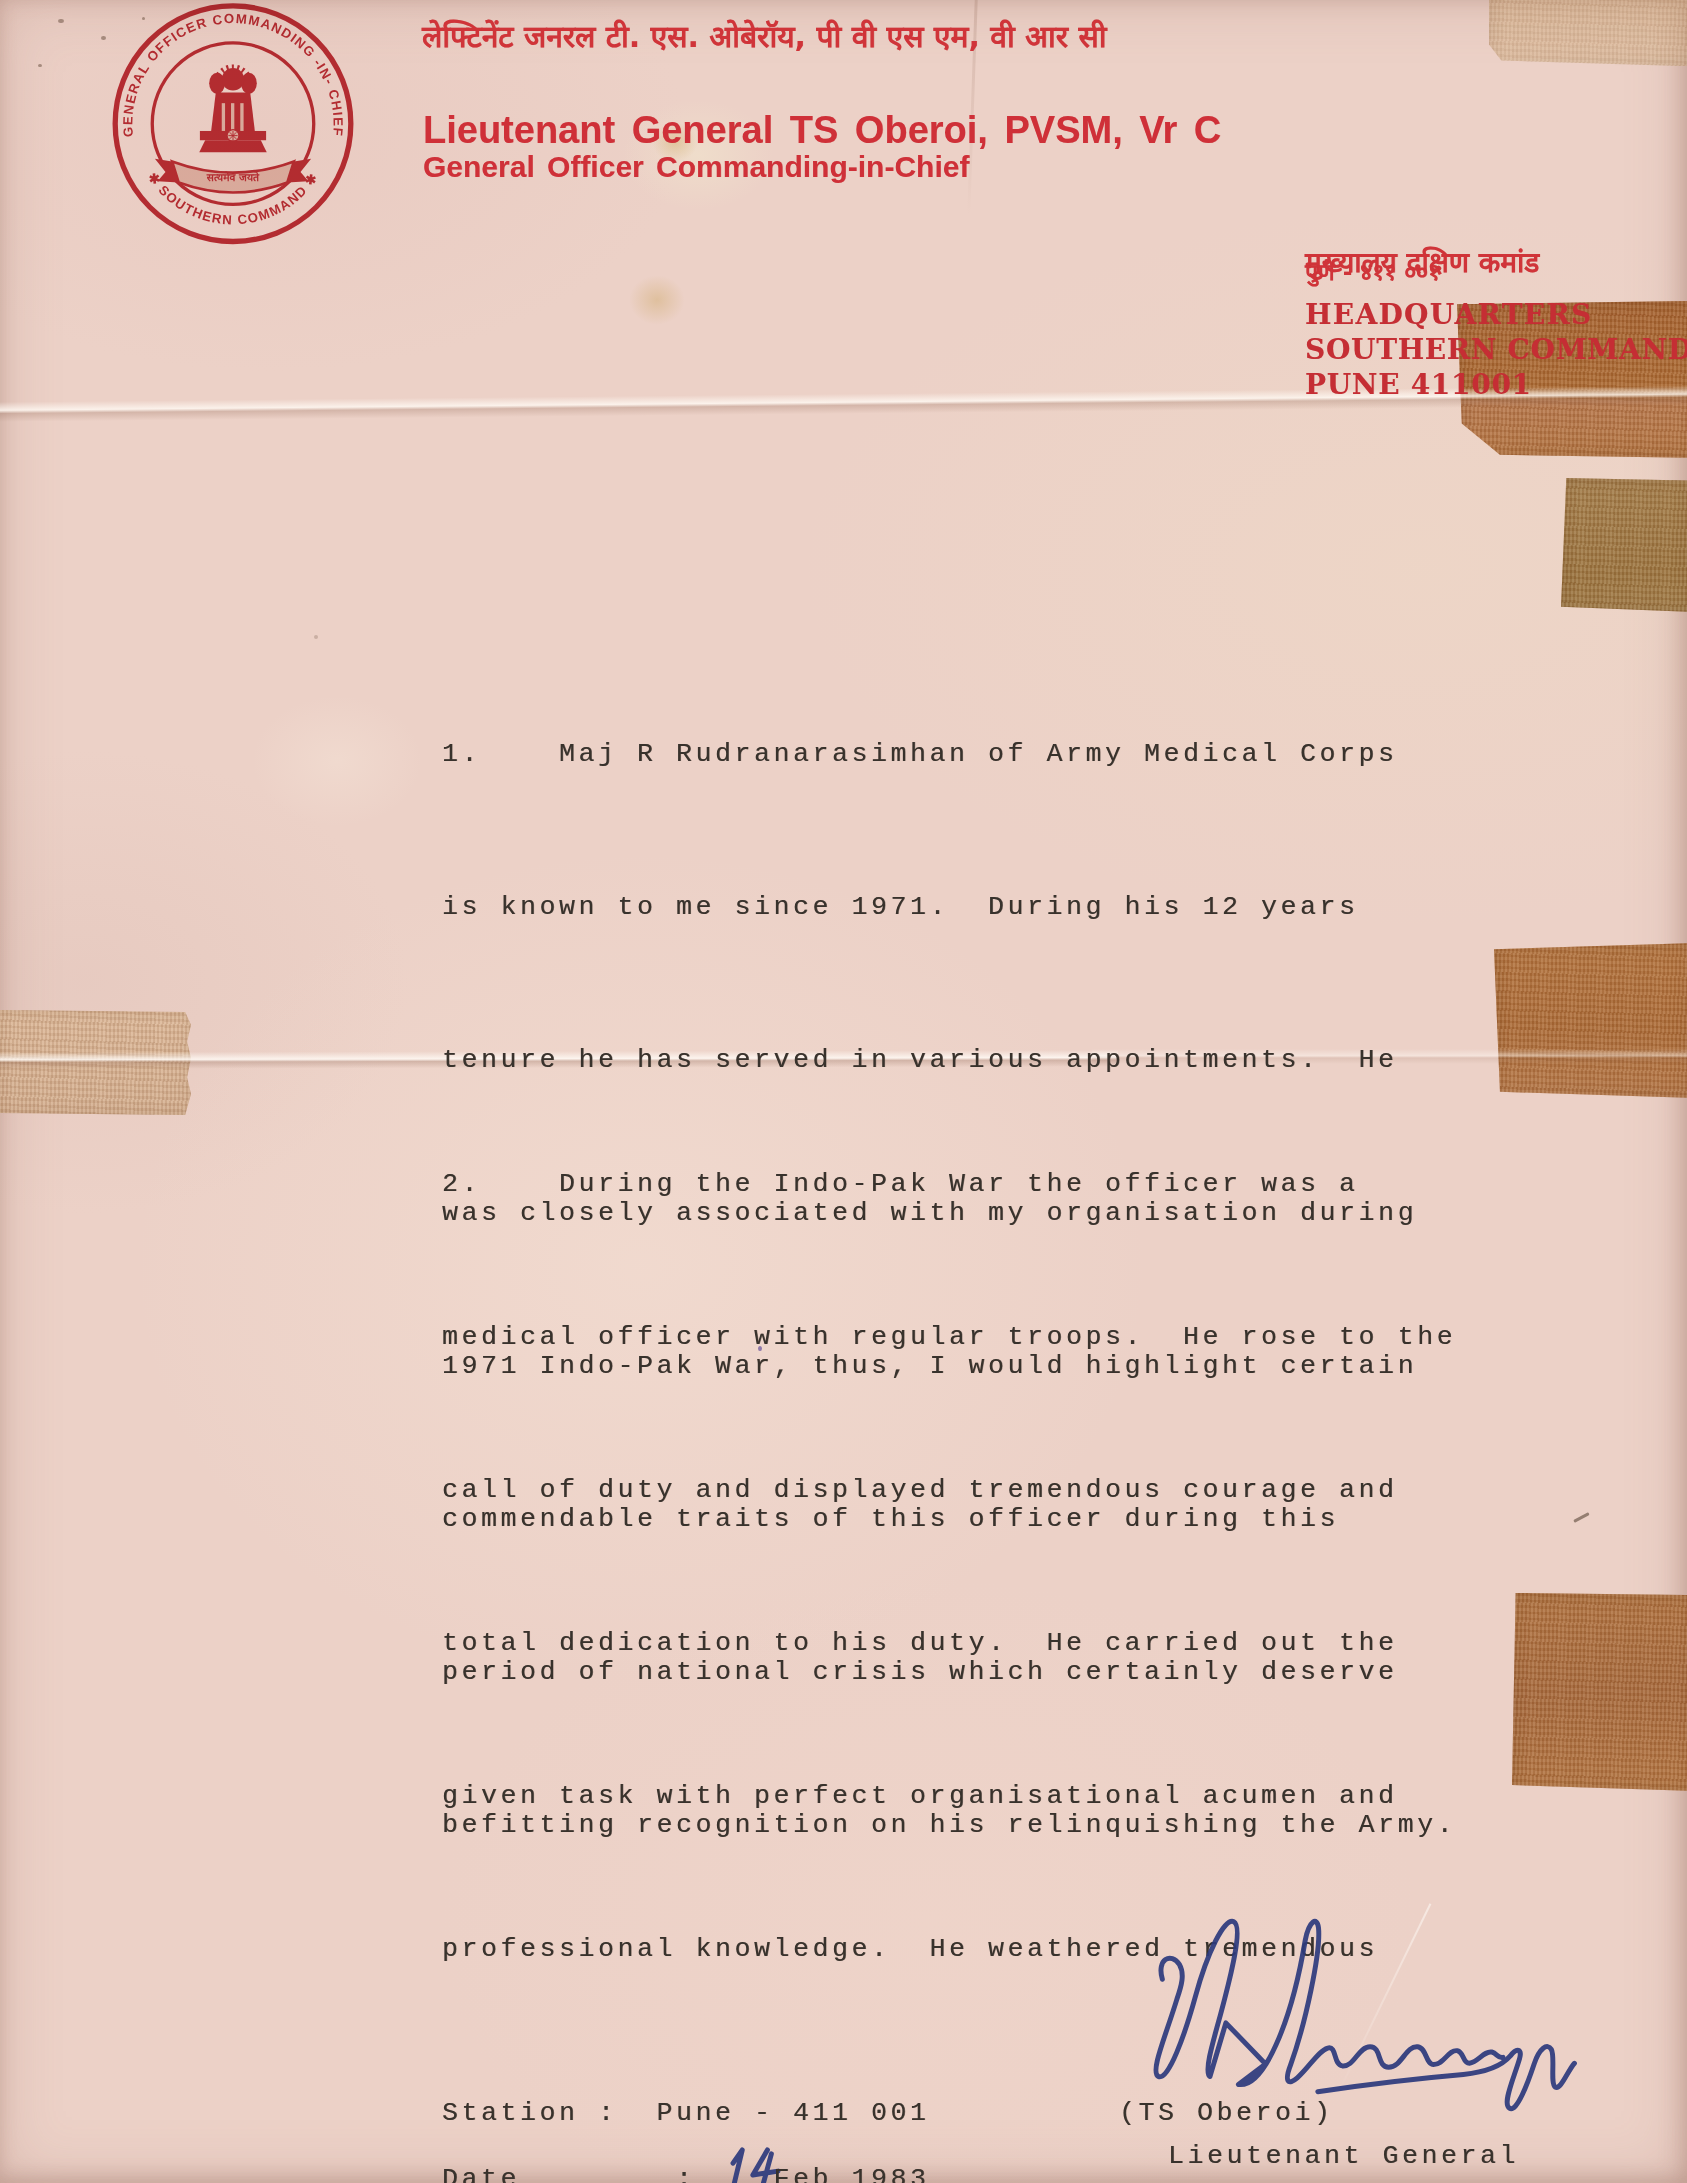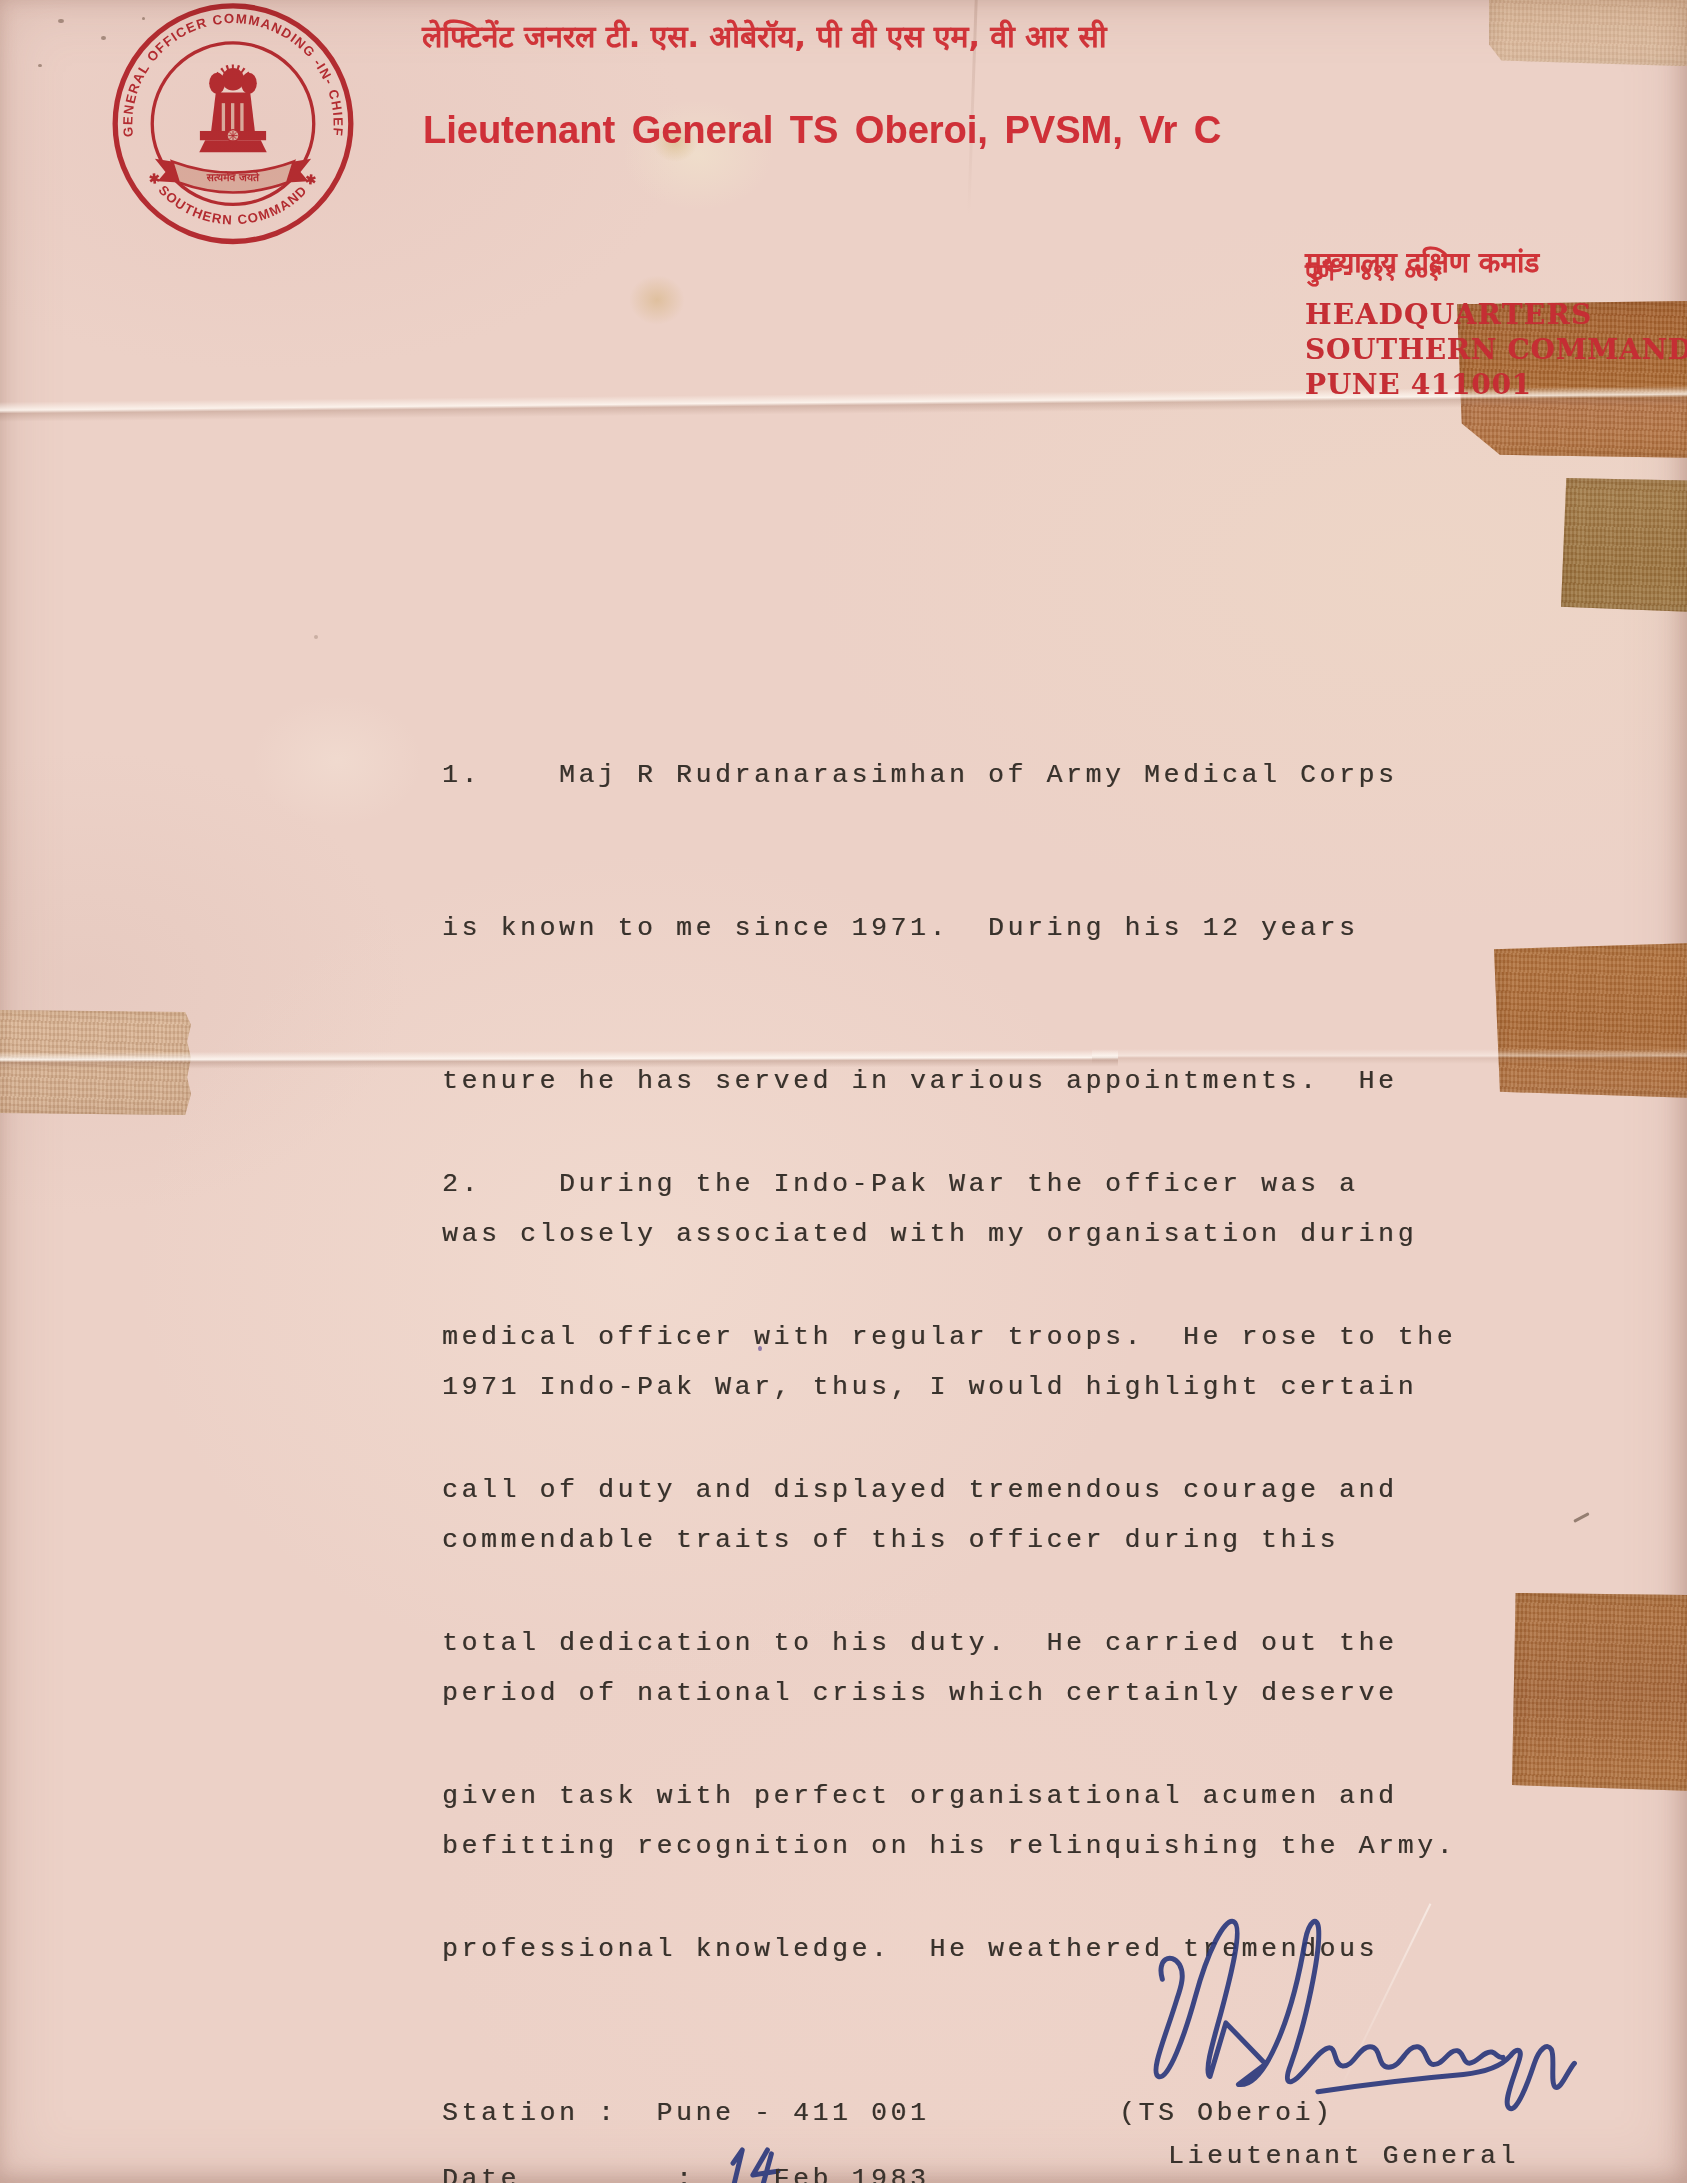--- a/index.html
+++ b/index.html
@@ -124,30 +124,31 @@
 
       <path d="M118 262 Q210 296 302 262 L292 294 Q210 324 128 294 Z" fill="#ecd1c7" stroke="#bf2630" stroke-width="4"></path>
       <path d="M118 262 L92 258 L108 278 L96 292 L128 294 Z" fill="#bf2630"></path>
       <path d="M302 262 L328 258 L312 278 L324 292 L292 294 Z" fill="#bf2630"></path>
       <text x="210" y="291" text-anchor="middle" font-size="16" font-weight="bold" font-family="DejaVu Sans, sans-serif" fill="#bf2630">सत्यमेव जयते</text>
     </g>
   </svg>
 
   <div class="red-hi" style="left:422px; top:14.6px; font-size:30px;">लेफ्टिनेंट जनरल टी. एस. ओबेरॉय, पी वी एस एम, वी आर सी</div>
   <div class="red-en" style="left:423px; top:109px; font-size:38px; word-spacing:6px;">Lieutenant General TS Oberoi, PVSM, Vr C</div>
+  <div class="red-en" style="left:423px; top:150px; font-size:30px; word-spacing:4px;">General Officer Commanding-in-Chief</div>
 
   <div>
     <div class="red-hi" style="left:1305px; top:214px; font-size:28px;margin-top:28px;">मुख्यालय दक्षिण कमांड</div>
     <div class="red-hi" style="left:1305px; top:255px; font-size:23px;">पुणे - ४११ ००१</div>
     <div class="red-serif" style="left:1305px; top:298px; font-size:28px; letter-spacing:1.3px;">HEADQUARTERS</div>
     <div class="red-serif" style="left:1305px; top:333px; font-size:28px; letter-spacing:0.7px;">SOUTHERN COMMAND</div>
     <div class="red-serif" style="left:1305px; top:368px; font-size:28px; letter-spacing:0.7px;">PUNE 411001</div>
   </div>
 
-  <div class="t para" style="left:442px; top:648px;">
+  <div class="t para" style="left:442px; top:627px;">
     <div class="ln">1.    Maj R Rudranarasimhan of Army Medical Corps</div>
     <div class="ln">is known to me since 1971.  During his 12 years</div>
     <div class="ln">tenure he has served in various appointments.  He</div>
     <div class="ln">was closely associated with my organisation during</div>
     <div class="ln">1971 Indo-Pak War, thus, I would highlight certain</div>
     <div class="ln">commendable traits of this officer during this</div>
     <div class="ln">period of national crisis which certainly deserve</div>
     <div class="ln">befitting recognition on his relinquishing the Army.</div>
   </div>
 

